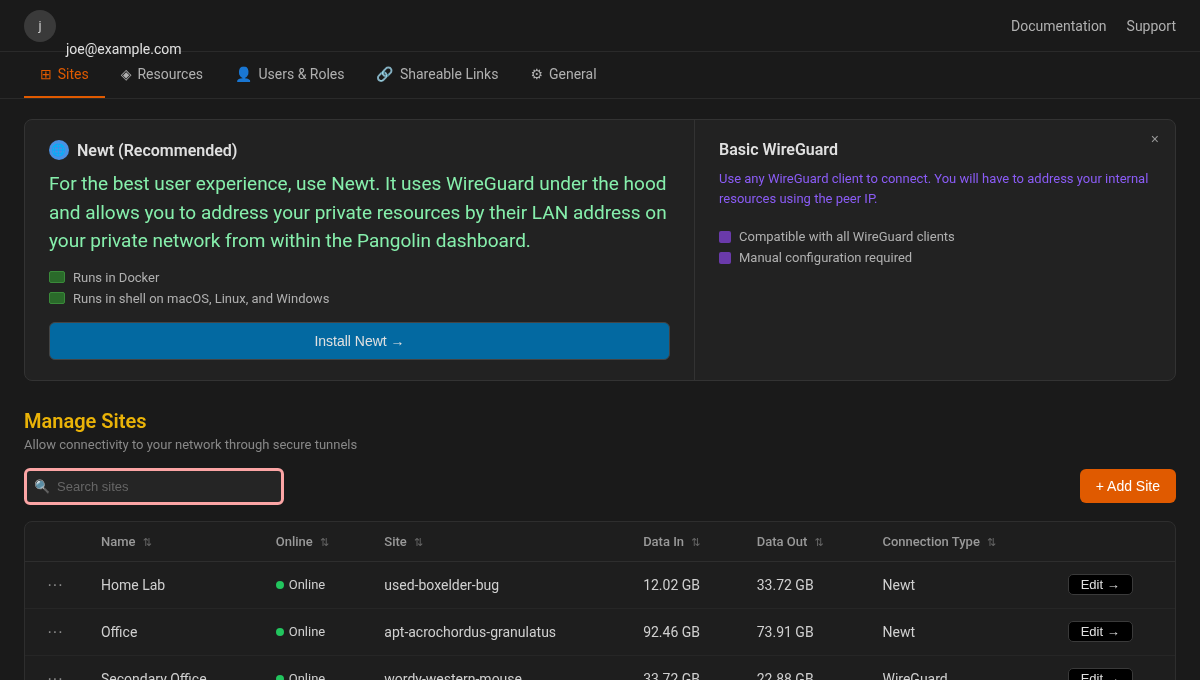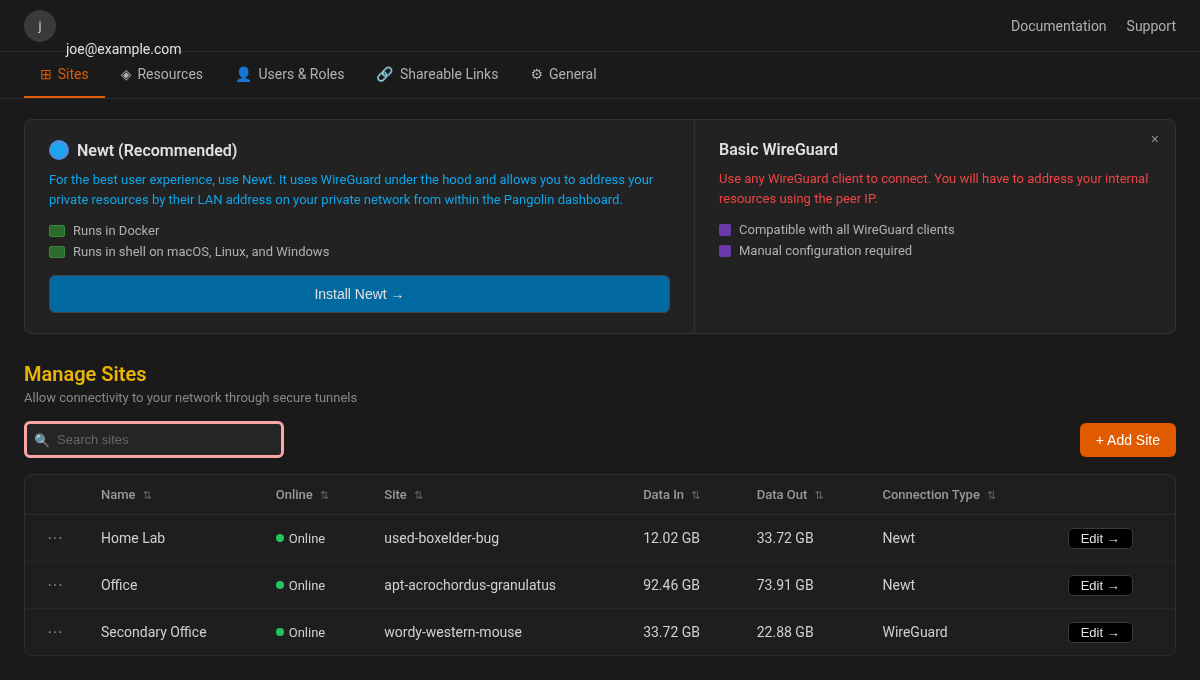--- a/index.html
+++ b/index.html
@@ -159,22 +159,22 @@
       width: 20px;
       height: 20px;
       background: #4a90e2;
       border-radius: 50%;
       display: inline-block;
       font-size: 12px;
       text-align: center;
       line-height: 20px;
     }
     .banner-desc {
-      font-size: 13px;
-      color: #0ea5e9;
+      font-size: 19px;
+      color: #86efac;
       line-height: 1.5;
       margin-bottom: 14px;
     }
     .banner-feature {
       display: flex;
       align-items: center;
       gap: 8px;
       margin-bottom: 6px;
       font-size: 13px;
       color: #b0b0b0;
@@ -204,22 +204,22 @@
       margin-top: 16px;
     }
     .banner-right-title {
       font-size: 16px;
       font-weight: 600;
       color: #e0e0e0;
       margin-bottom: 10px;
     }
     .banner-right-desc {
       font-size: 13px;
-      color: #ef4444;
-      margin-bottom: 14px;
+      color: #8b5cf6;
+      margin-bottom: 21px;
       line-height: 1.5;
     }
     .right-feature {
       display: flex;
       align-items: center;
       gap: 8px;
       margin-bottom: 6px;
       font-size: 13px;
       color: #b0b0b0;
     }

